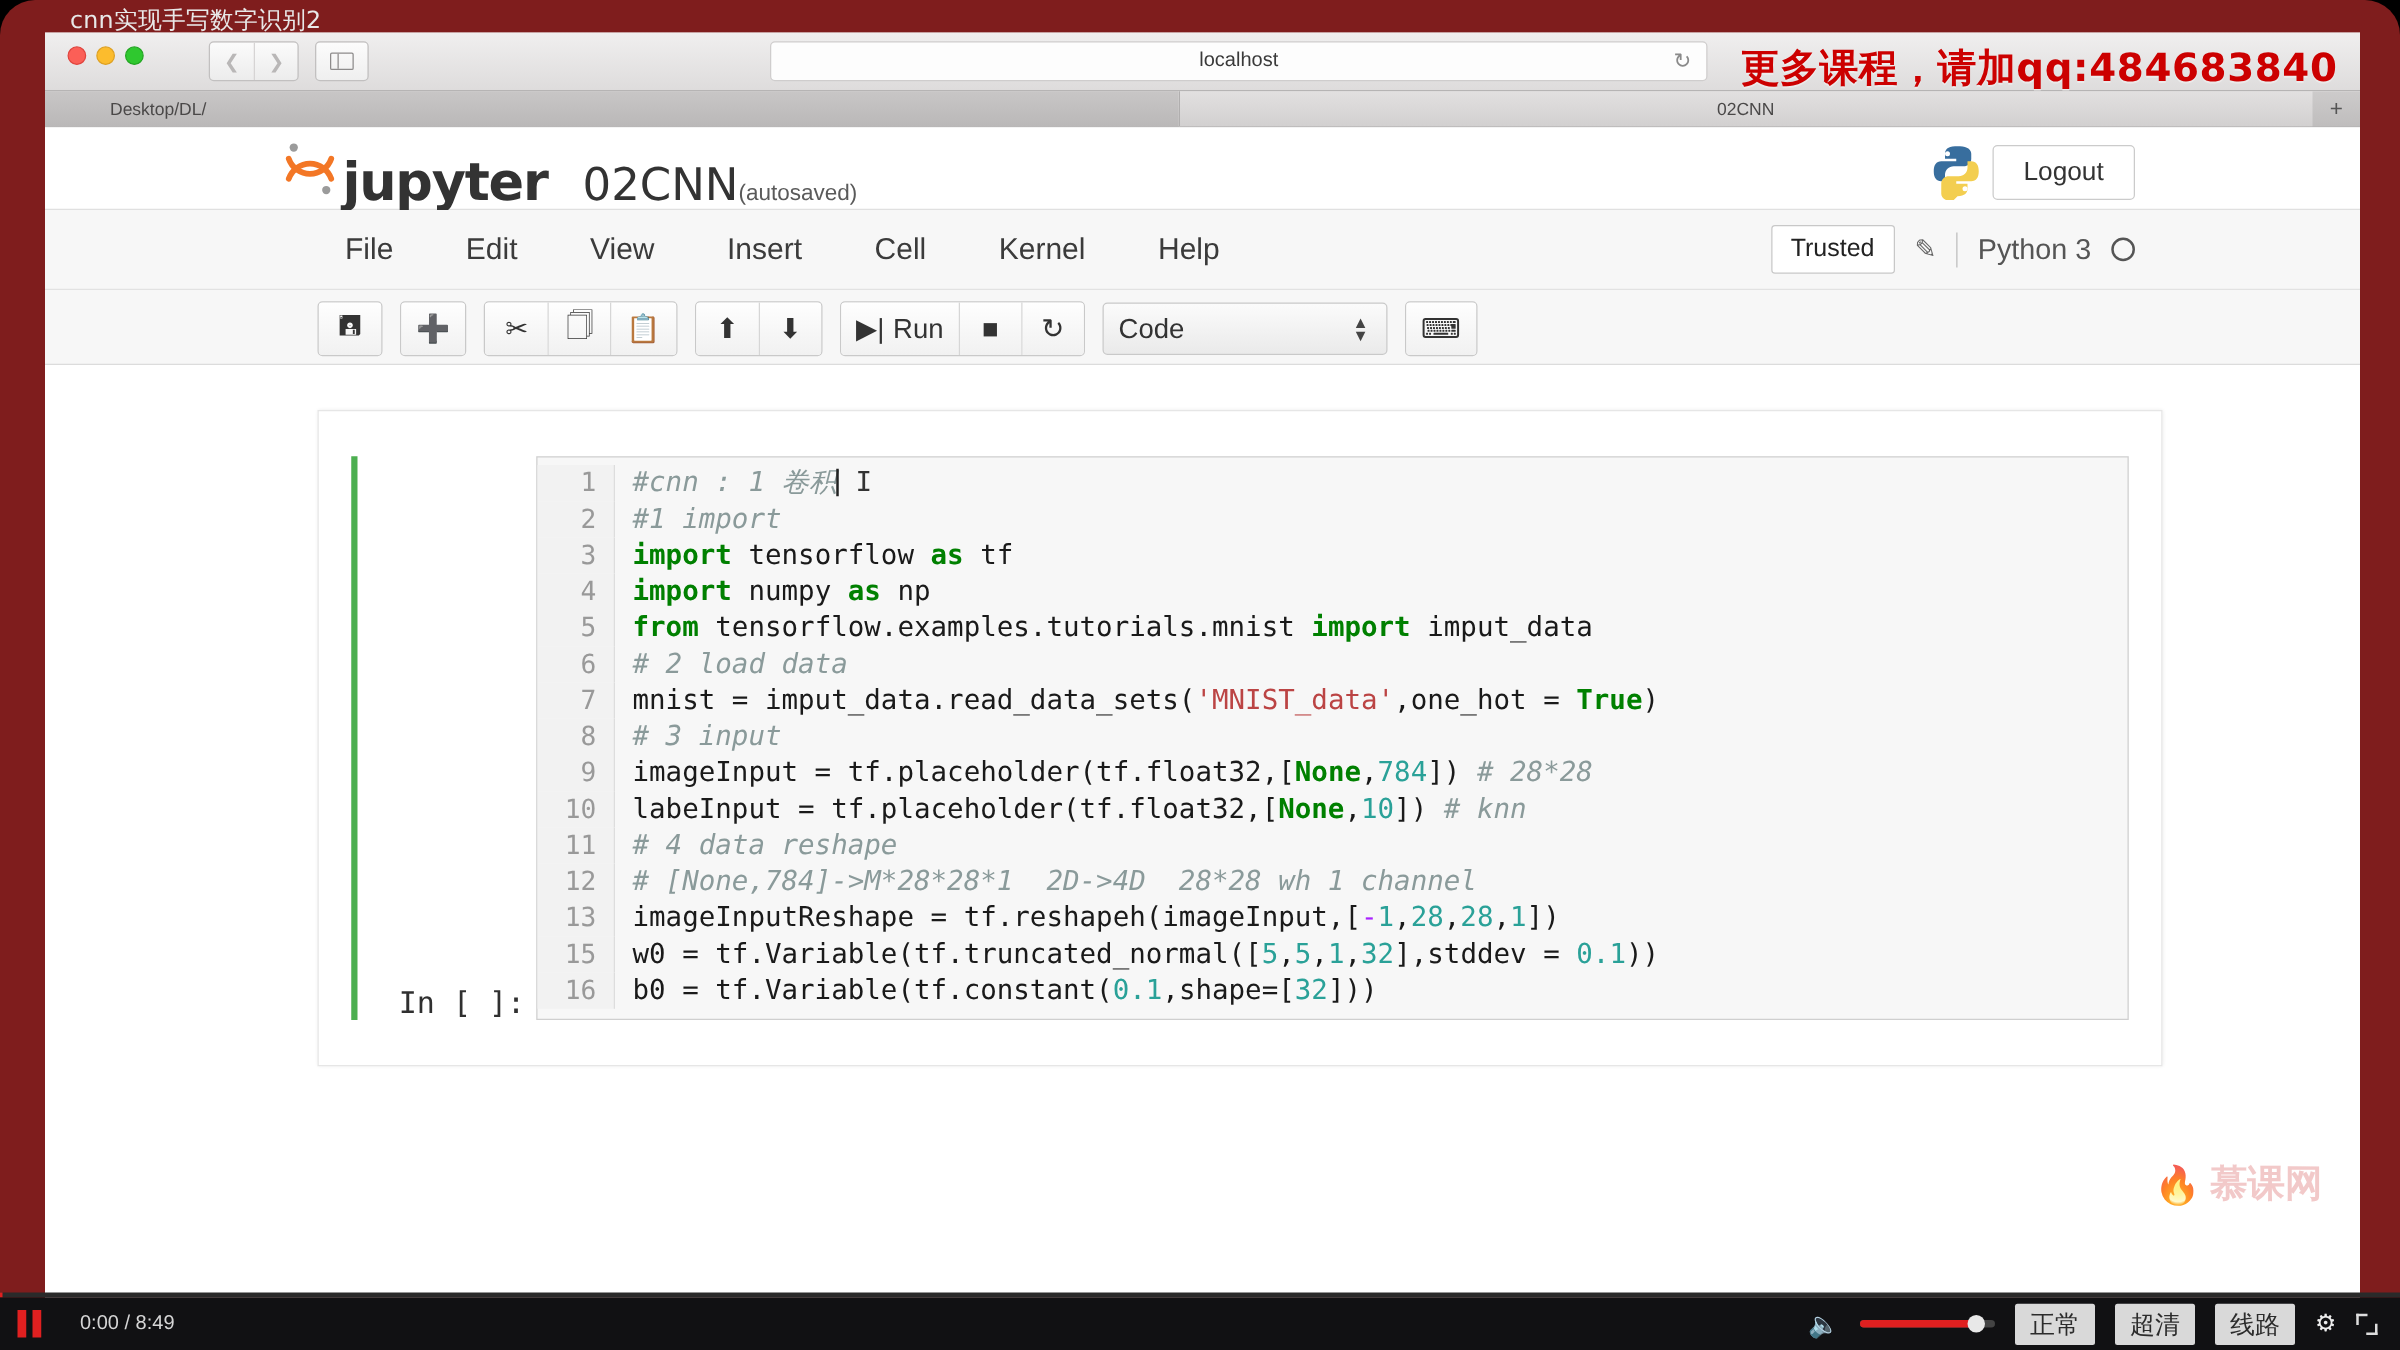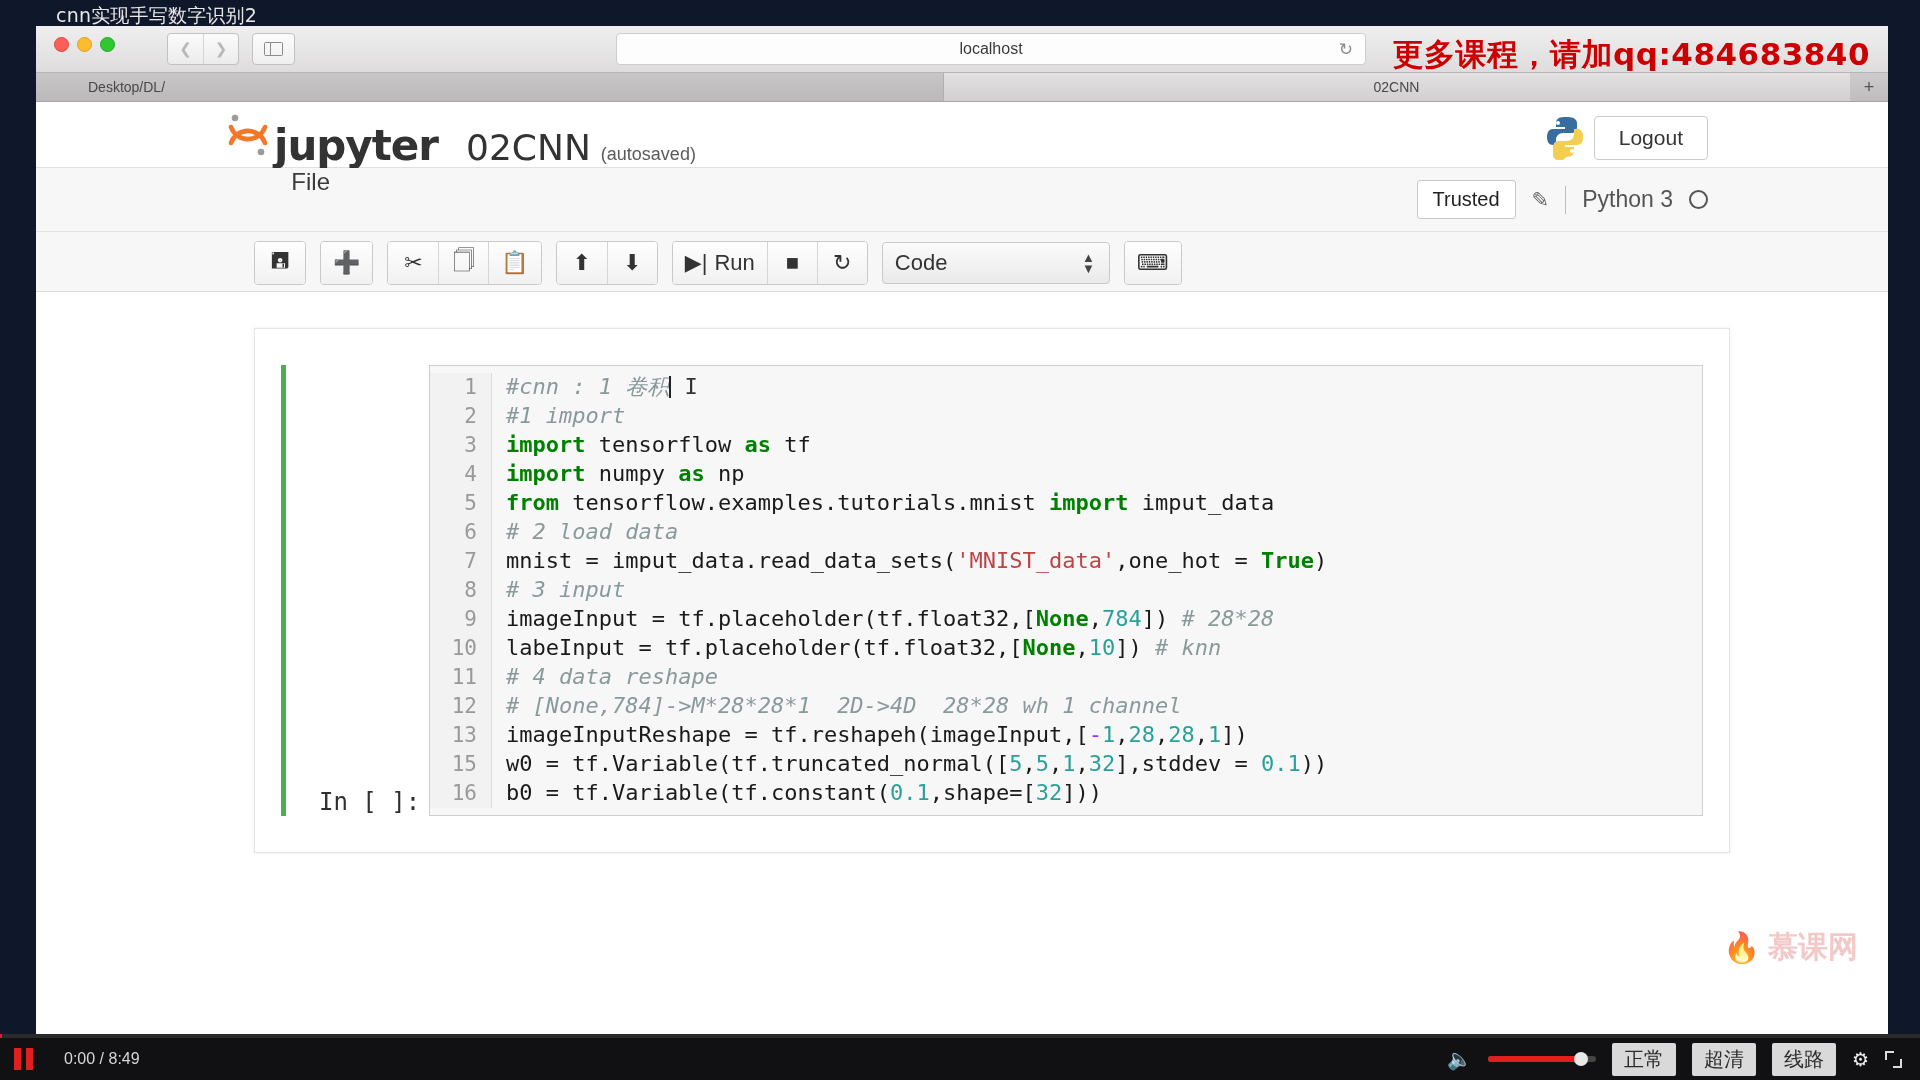--- a/index.html
+++ b/index.html
@@ -2,21 +2,21 @@
 <html><head>
 <meta charset="utf-8">
 <style>
   * { box-sizing: border-box; margin: 0; padding: 0; }
   html, body {
     width: 1920px; height: 1080px;
     background: #000;
     font-family: "Liberation Sans", sans-serif;
     overflow: hidden;
   }
-  #root { position: relative; width: 1920px; height: 1080px; background: #0f172a; }
+  #root { position: relative; width: 1920px; height: 1080px; background: #7f1d1d; border-radius: 28px; }
 
   
   .video-title {
     position: absolute; left: 56px; top: 3px;
     color: #e8e8e8; font-size: 19px; letter-spacing: .2px;
     font-family: "DejaVu Sans", "Liberation Sans", sans-serif;
   }
 
   
   .browser {
@@ -106,36 +106,36 @@
   .jlogo-wrap { position: absolute; left: 190px; top: 8px; display: flex; align-items: baseline; }
   .jlogo-mark { position: relative; width: 44px; height: 50px; margin-right: 4px; }
   .jword {
     font-size: 42px; color: #333; letter-spacing: -1px;
     font-family: "DejaVu Sans", "Liberation Sans", sans-serif; font-weight: 700;
   }
   .nbname {
     font-size: 36px; color: #333; margin-left: 28px;
     font-family: "DejaVu Sans", "Liberation Sans", sans-serif;
   }
-  .autosaved { font-size: 18px; color: #5a5a5a; margin-left: 10px; }
+  .autosaved { font-size: 18px; color: #5a5a5a; margin-left: 0; }
 
   .py-logo { position: absolute; right: 300px; top: 12px; width: 46px; height: 46px; }
   .logout {
     position: absolute; right: 180px; top: 14px;
     padding: 9px 24px; font-size: 21px; color: #333;
     border: 1px solid #cbcbcb; border-radius: 4px; background: #fff;
   }
 
   
   .menubar {
     position: relative; height: 64px;
     background: #f7f7f7;
     border-bottom: 1px solid #e2e2e2;
   }
-  .menu-items { position: absolute; left: 240px; top: 0; height: 100%; display: flex; align-items: center; gap: 58px; flex-direction: column; }
+  .menu-items { position: absolute; left: 240px; top: 0; height: 100%; display: flex; align-items: center; gap: 58px; }
   .menu-item { font-size: 24px; color: #3b3b3b; }
   .menu-right { position: absolute; right: 180px; top: 0; height: 100%; display: flex; align-items: center; gap: 16px; }
   .trusted { padding: 7px 15px; font-size: 20px; color: #222; border: 1px solid #c8c8c8; background: #fff; border-radius: 3px; }
   .pencil { font-size: 21px; color: #666; transform: rotate(0deg); }
   .vline { width: 1px; height: 28px; background: #bdbdbd; }
   .kernel-name { font-size: 23px; color: #555; }
   .kernel-idle { width: 19px; height: 19px; border: 2.2px solid #555; border-radius: 50%; }
 
   
   .toolbar {

